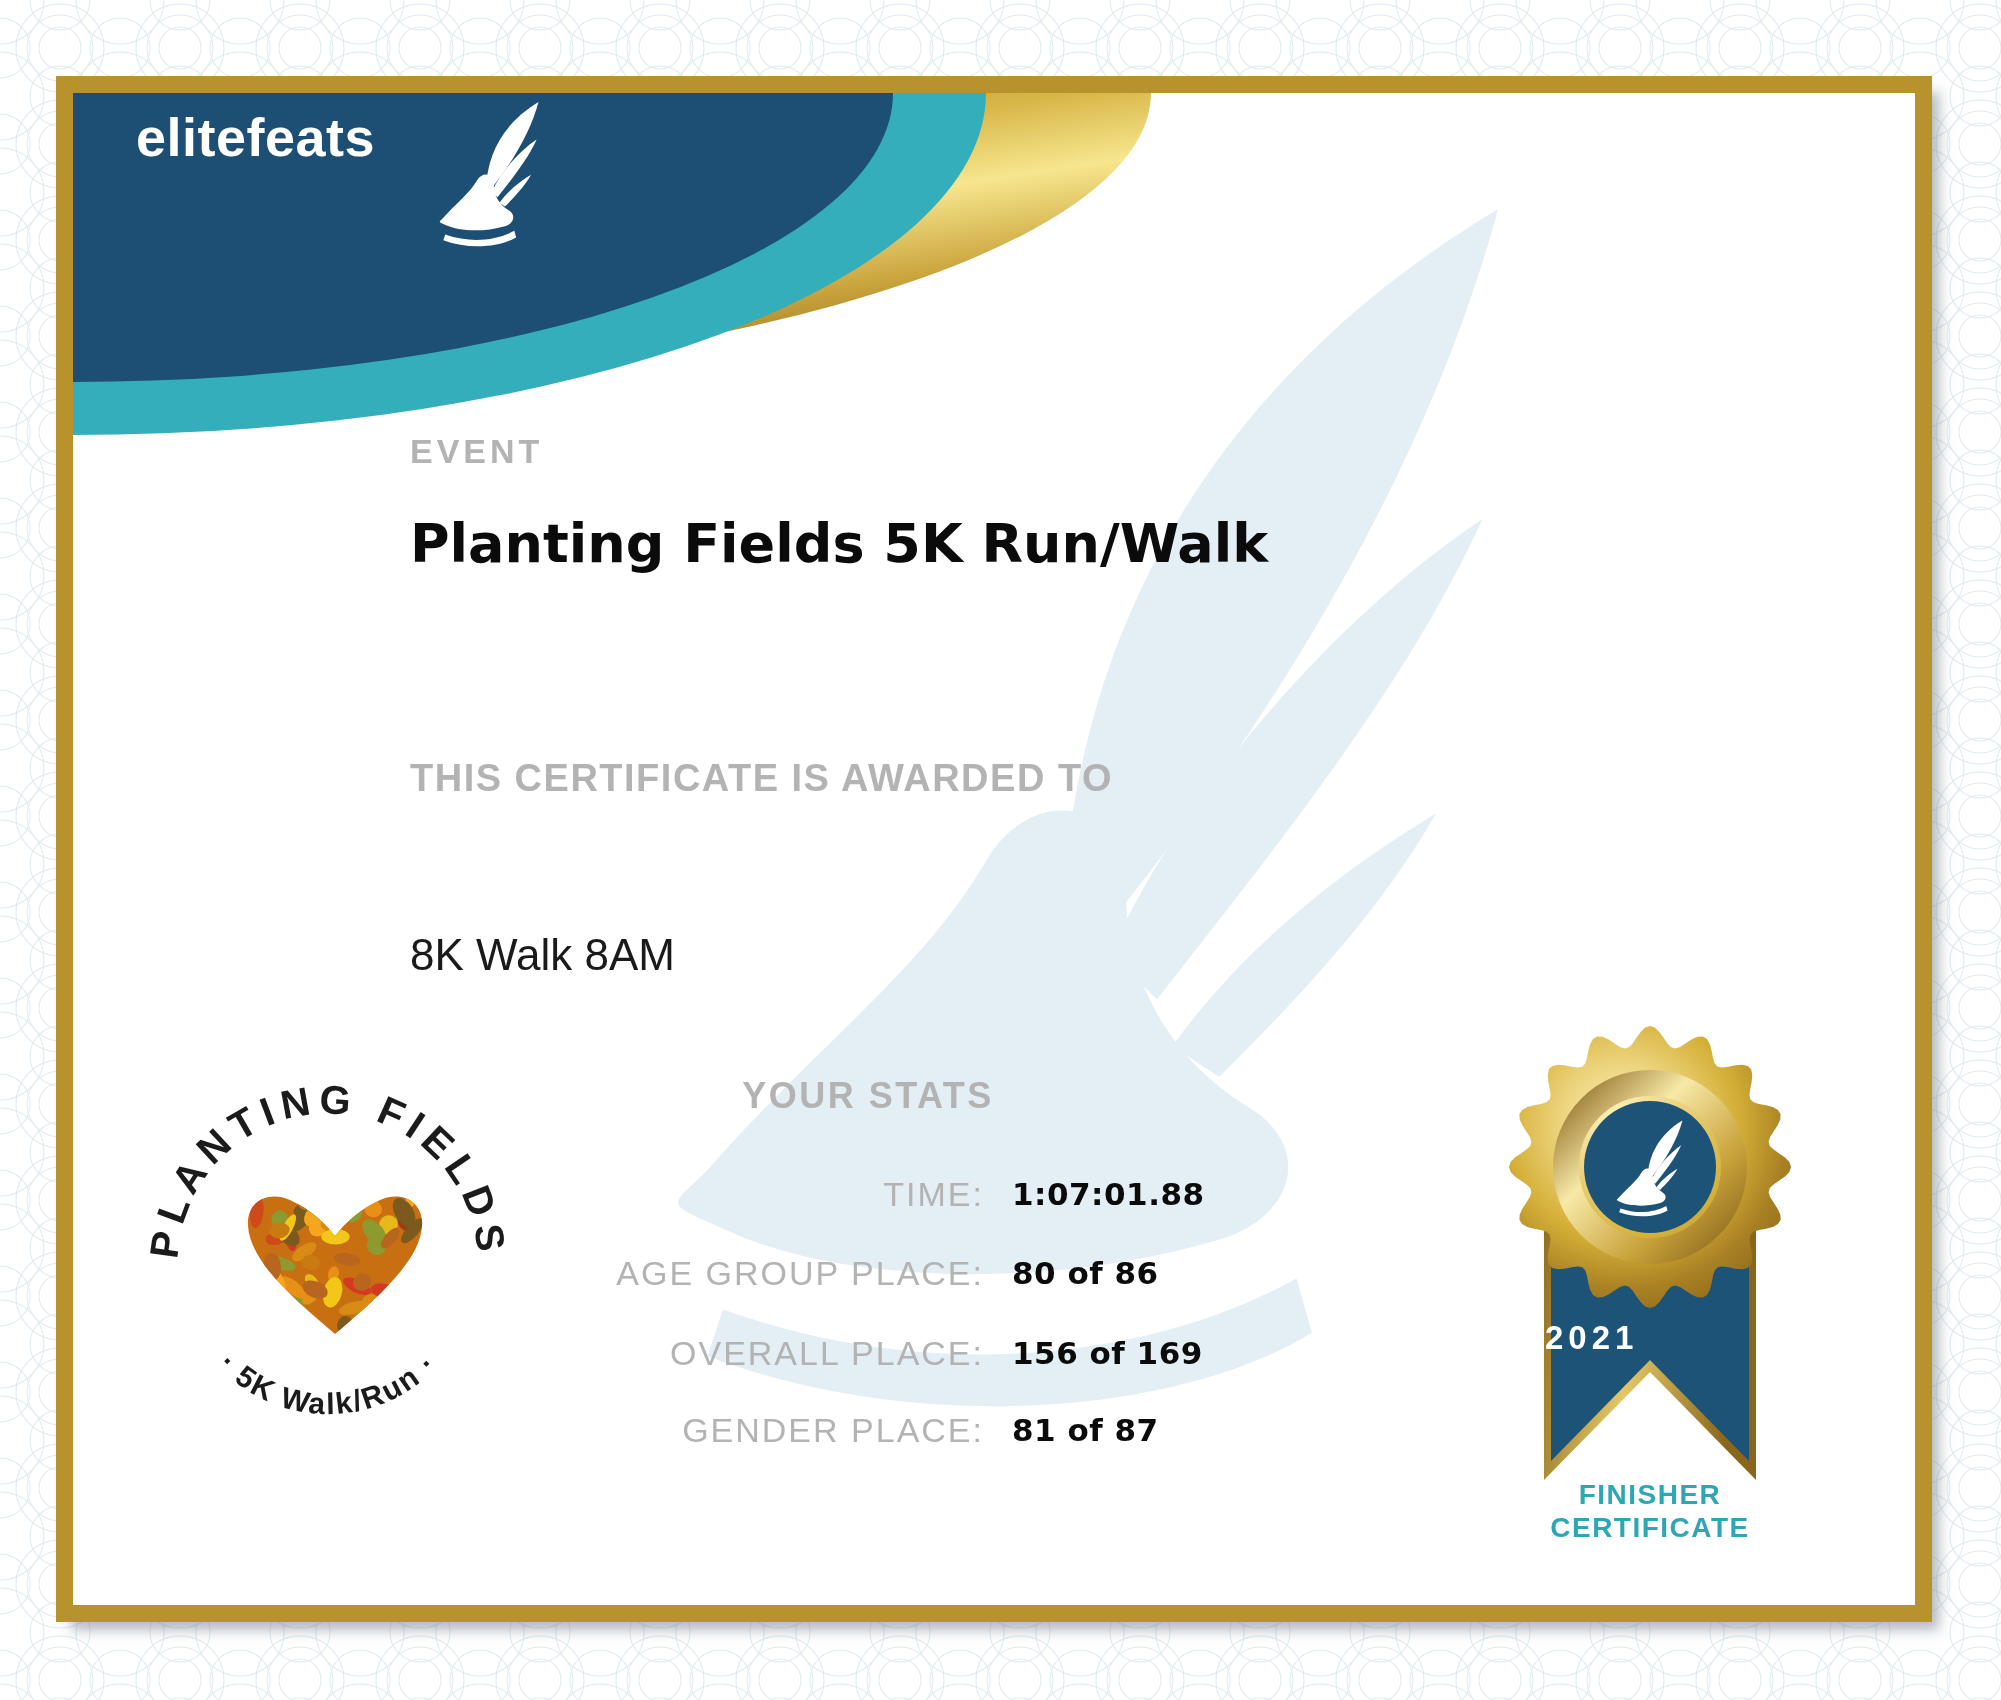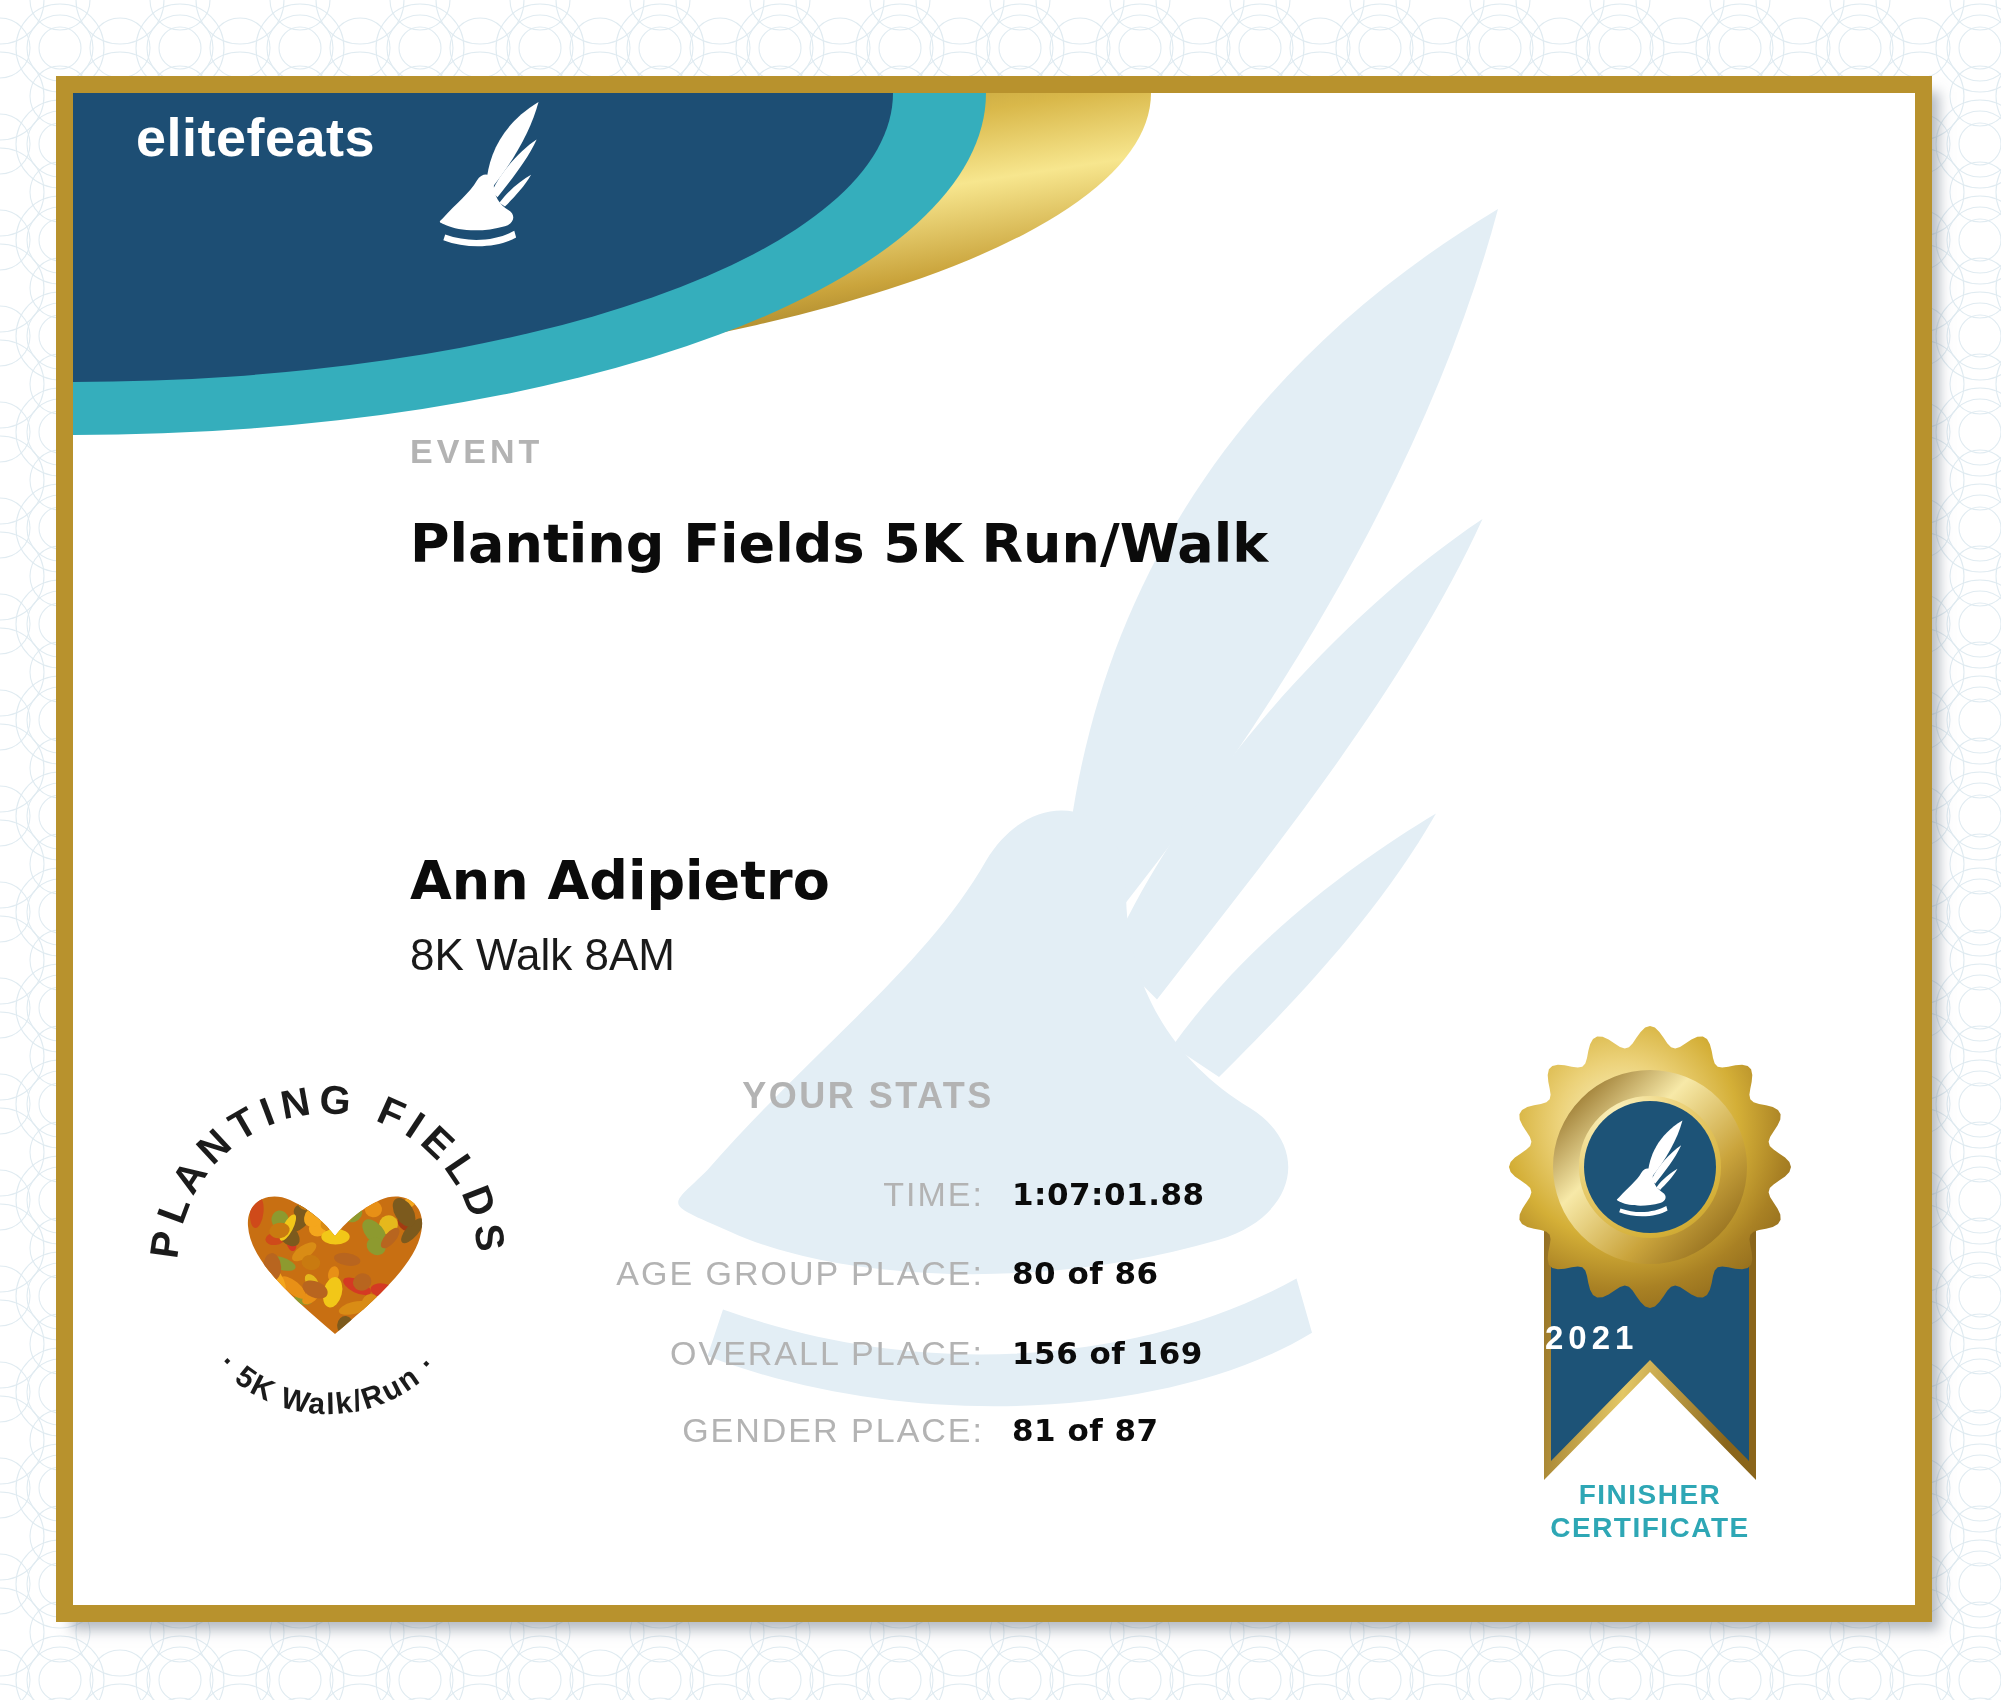--- a/index.html
+++ b/index.html
@@ -121,21 +121,21 @@
     <path d="M0 0 H820 A820 289 0 0 1 0 289 Z" fill="#1d4e74"></path>
   </svg>
 
   <div class="brand-text">elitefeats</div>
   <svg class="brand-icon" viewBox="0 0 120 160">
     <use href="#wingedFoot" fill="#ffffff"></use>
   </svg>
 
   <div class="centerline event-label">EVENT</div>
   <div class="centerline event-title">Planting Fields 5K Run/Walk</div>
-  <div class="centerline recipient">Ann Adipietro</div>
+  <div class="centerline awarded-line">THIS CERTIFICATE IS AWARDED TO</div>
   <div class="centerline division">8K Walk 8AM</div>
   <div class="stats-heading">YOUR STATS</div>
 
   <div class="stat-row" style="top:1173px">
     <span class="stat-label">TIME:</span>
     <span class="stat-value">1:07:01.88</span>
   </div>
   <div class="stat-row" style="top:1252px">
     <span class="stat-label">AGE GROUP PLACE:</span>
     <span class="stat-value">80 of 86</span>

